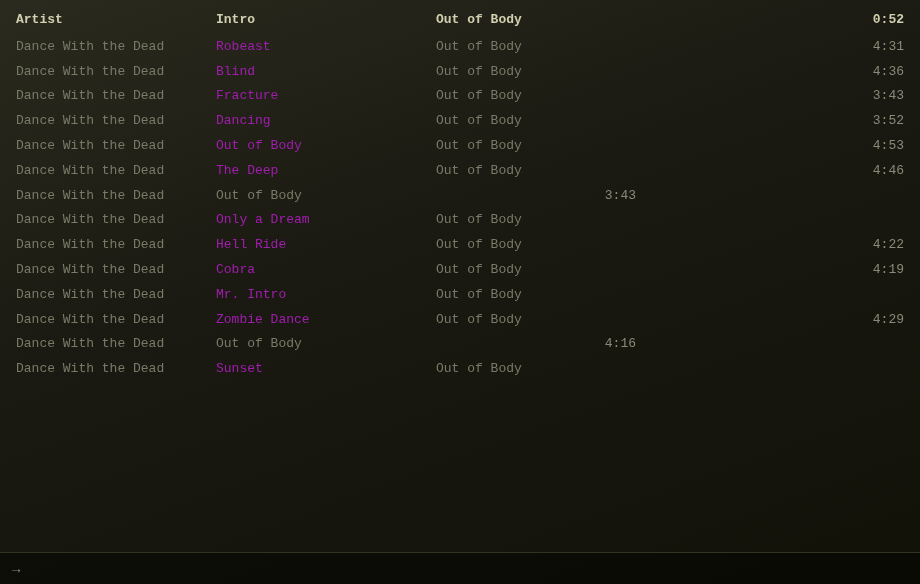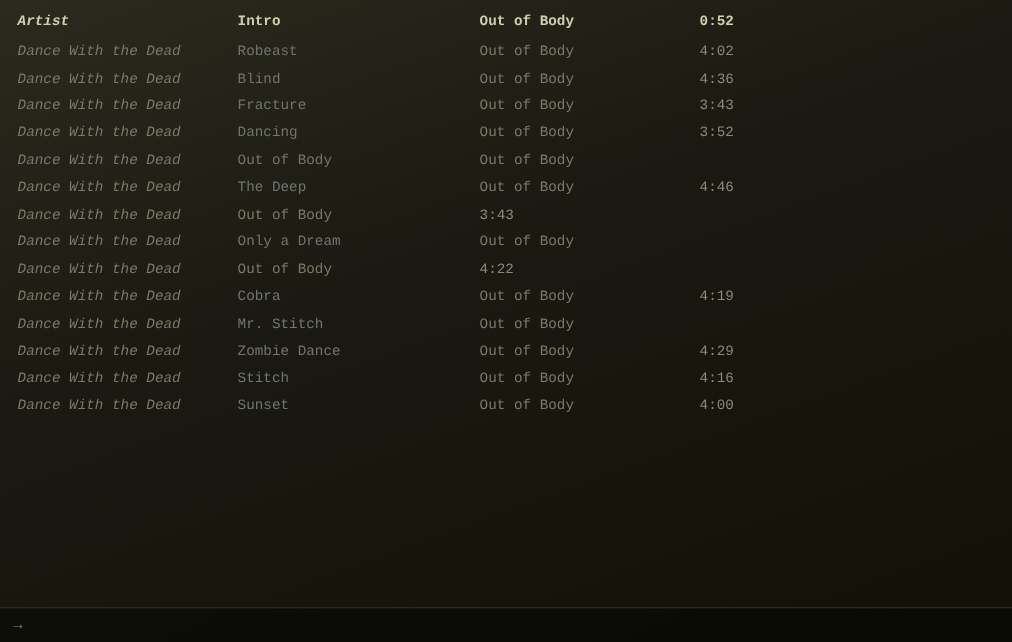--- a/index.html
+++ b/index.html
@@ -31,34 +31,33 @@
     }
 
     .track-row.header {
       color: #c8c8a8;
       font-weight: bold;
       margin-bottom: 2px;
     }
 
     .col-artist {
       color: #7a7a68;
-      font-style: italic;
     }
 
     .col-title {
-      color: #737373;
+      color: #a21caf;
     }
 
     .col-album {
       color: #7a7a68;
     }
 
     .col-duration {
       color: #8a8a78;
-      text-align: left;
+      text-align: right;
       min-width: 50px;
     }
 
     .header .col-artist,
     .header .col-title,
     .header .col-album,
     .header .col-duration {
       color: #d0d0b0;
     }
 
@@ -90,21 +89,21 @@
     <span class="col-title">Intro</span>
     <span class="col-album">Out of Body</span>
     <span class="col-duration">0:52</span>
   </div>
 
   <div id="tracks-container">
       <div class="track-row">
         <span class="col-artist">Dance With the Dead</span>
         <span class="col-title">Robeast</span>
         <span class="col-album">Out of Body</span>
-        <span class="col-duration">4:02</span>
+        <span class="col-duration">4:31</span>
       </div>
       <div class="track-row">
         <span class="col-artist">Dance With the Dead</span>
         <span class="col-title">Blind</span>
         <span class="col-album">Out of Body</span>
         <span class="col-duration">4:36</span>
       </div>
       <div class="track-row">
         <span class="col-artist">Dance With the Dead</span>
         <span class="col-title">Fracture</span>
@@ -114,69 +113,69 @@
       <div class="track-row">
         <span class="col-artist">Dance With the Dead</span>
         <span class="col-title">Dancing</span>
         <span class="col-album">Out of Body</span>
         <span class="col-duration">3:52</span>
       </div>
       <div class="track-row">
         <span class="col-artist">Dance With the Dead</span>
         <span class="col-title">Out of Body</span>
         <span class="col-album">Out of Body</span>
+        <span class="col-duration">4:53</span>
       </div>
       <div class="track-row">
         <span class="col-artist">Dance With the Dead</span>
         <span class="col-title">The Deep</span>
         <span class="col-album">Out of Body</span>
         <span class="col-duration">4:46</span>
       </div>
       <div class="track-row">
         <span class="col-artist">Dance With the Dead</span>
         <span class="col-album">Out of Body</span>
         <span class="col-duration">3:43</span>
       </div>
       <div class="track-row">
         <span class="col-artist">Dance With the Dead</span>
         <span class="col-title">Only a Dream</span>
         <span class="col-album">Out of Body</span>
       </div>
       <div class="track-row">
         <span class="col-artist">Dance With the Dead</span>
+        <span class="col-title">Hell Ride</span>
         <span class="col-album">Out of Body</span>
         <span class="col-duration">4:22</span>
       </div>
       <div class="track-row">
         <span class="col-artist">Dance With the Dead</span>
         <span class="col-title">Cobra</span>
         <span class="col-album">Out of Body</span>
         <span class="col-duration">4:19</span>
       </div>
       <div class="track-row">
         <span class="col-artist">Dance With the Dead</span>
-        <span class="col-title">Mr. Stitch</span>
+        <span class="col-title">Mr. Intro</span>
         <span class="col-album">Out of Body</span>
       </div>
       <div class="track-row">
         <span class="col-artist">Dance With the Dead</span>
         <span class="col-title">Zombie Dance</span>
         <span class="col-album">Out of Body</span>
         <span class="col-duration">4:29</span>
       </div>
       <div class="track-row">
         <span class="col-artist">Dance With the Dead</span>
-        <span class="col-title">Stitch</span>
         <span class="col-album">Out of Body</span>
         <span class="col-duration">4:16</span>
       </div>
       <div class="track-row">
         <span class="col-artist">Dance With the Dead</span>
         <span class="col-title">Sunset</span>
         <span class="col-album">Out of Body</span>
-        <span class="col-duration">4:00</span>
       </div>
     </div>
 </div>
 
 <div class="bottom-bar">
   <span class="arrow-icon">→</span>
 </div>
 
 </body></html>

